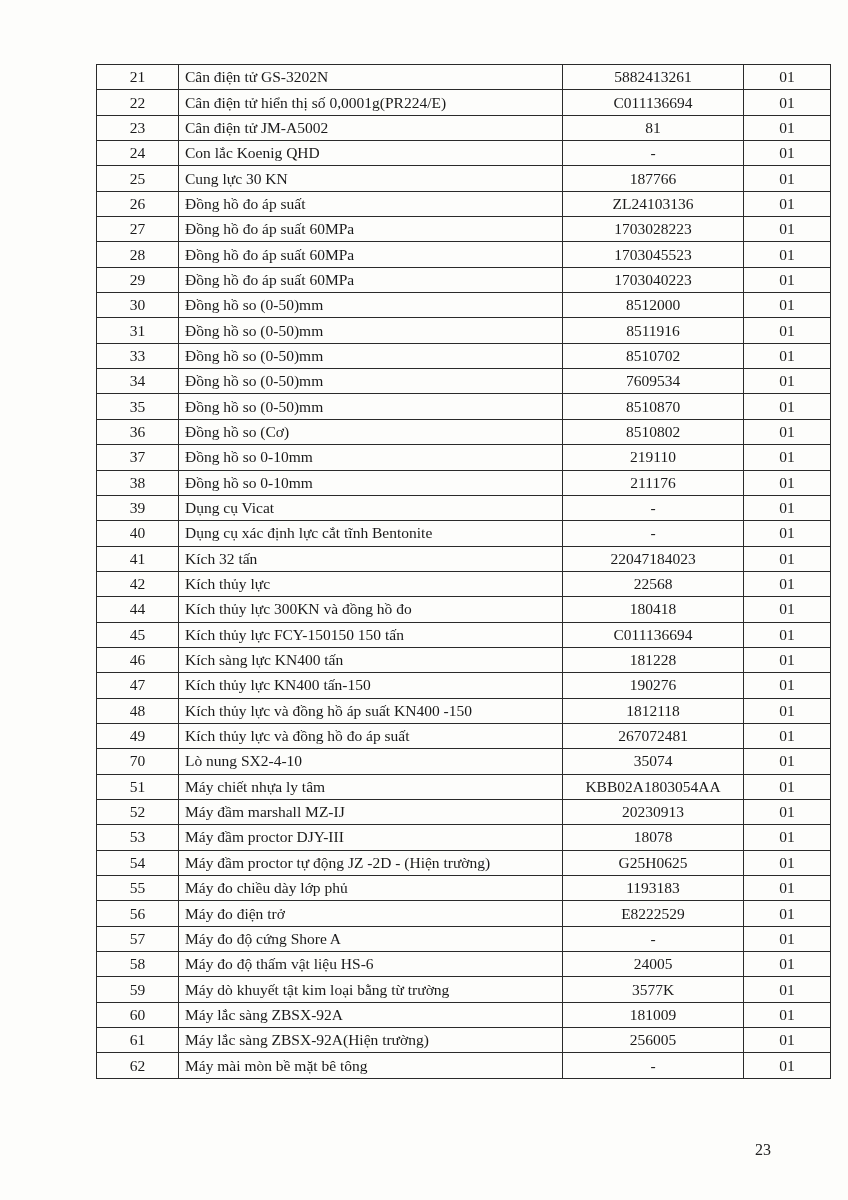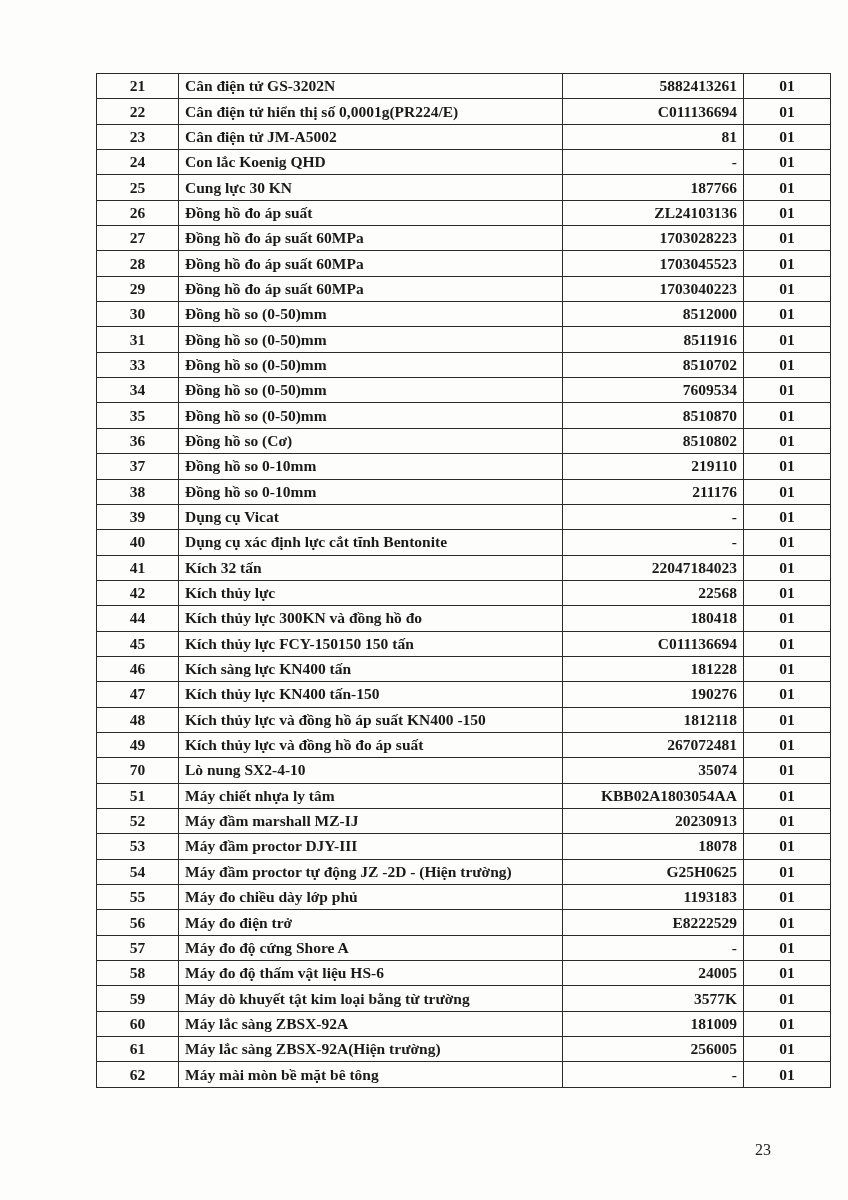--- a/index.html
+++ b/index.html
@@ -17,39 +17,38 @@
     }
     .page {
       position: absolute;
       left: 0; top: 0;
       width: 848px; height: 1200px;
       background: #fdfdfb;
     }
     table.equip {
       position: absolute;
       left: 96px;
-      top: 73px;
+      top: 64px;
       width: 682px;
       border-collapse: collapse;
       table-layout: fixed;
-      font-weight: bold;
     }
     table.equip td {
       border: 1px solid #2a2a2a;
       height: 24.35px;
       padding: 0 6px;
       font-size: 15.5px;
       line-height: 24px;
       white-space: nowrap;
       overflow: hidden;
       vertical-align: middle;
     }
     td.c-stt { width: 69px; text-align: center; padding: 0; }
     td.c-name { width: 371px; text-align: left; padding-left: 7px; }
-    td.c-serial { width: 168px; text-align: right; padding: 0; }
+    td.c-serial { width: 168px; text-align: center; padding: 0; }
     td.c-qty { width: 74px; text-align: center; padding: 0; }
     .page-number {
       position: absolute;
       left: 755px;
       top: 1141px;
       font-size: 16px;
       color: #222;
     }
   </style>
 </head>

